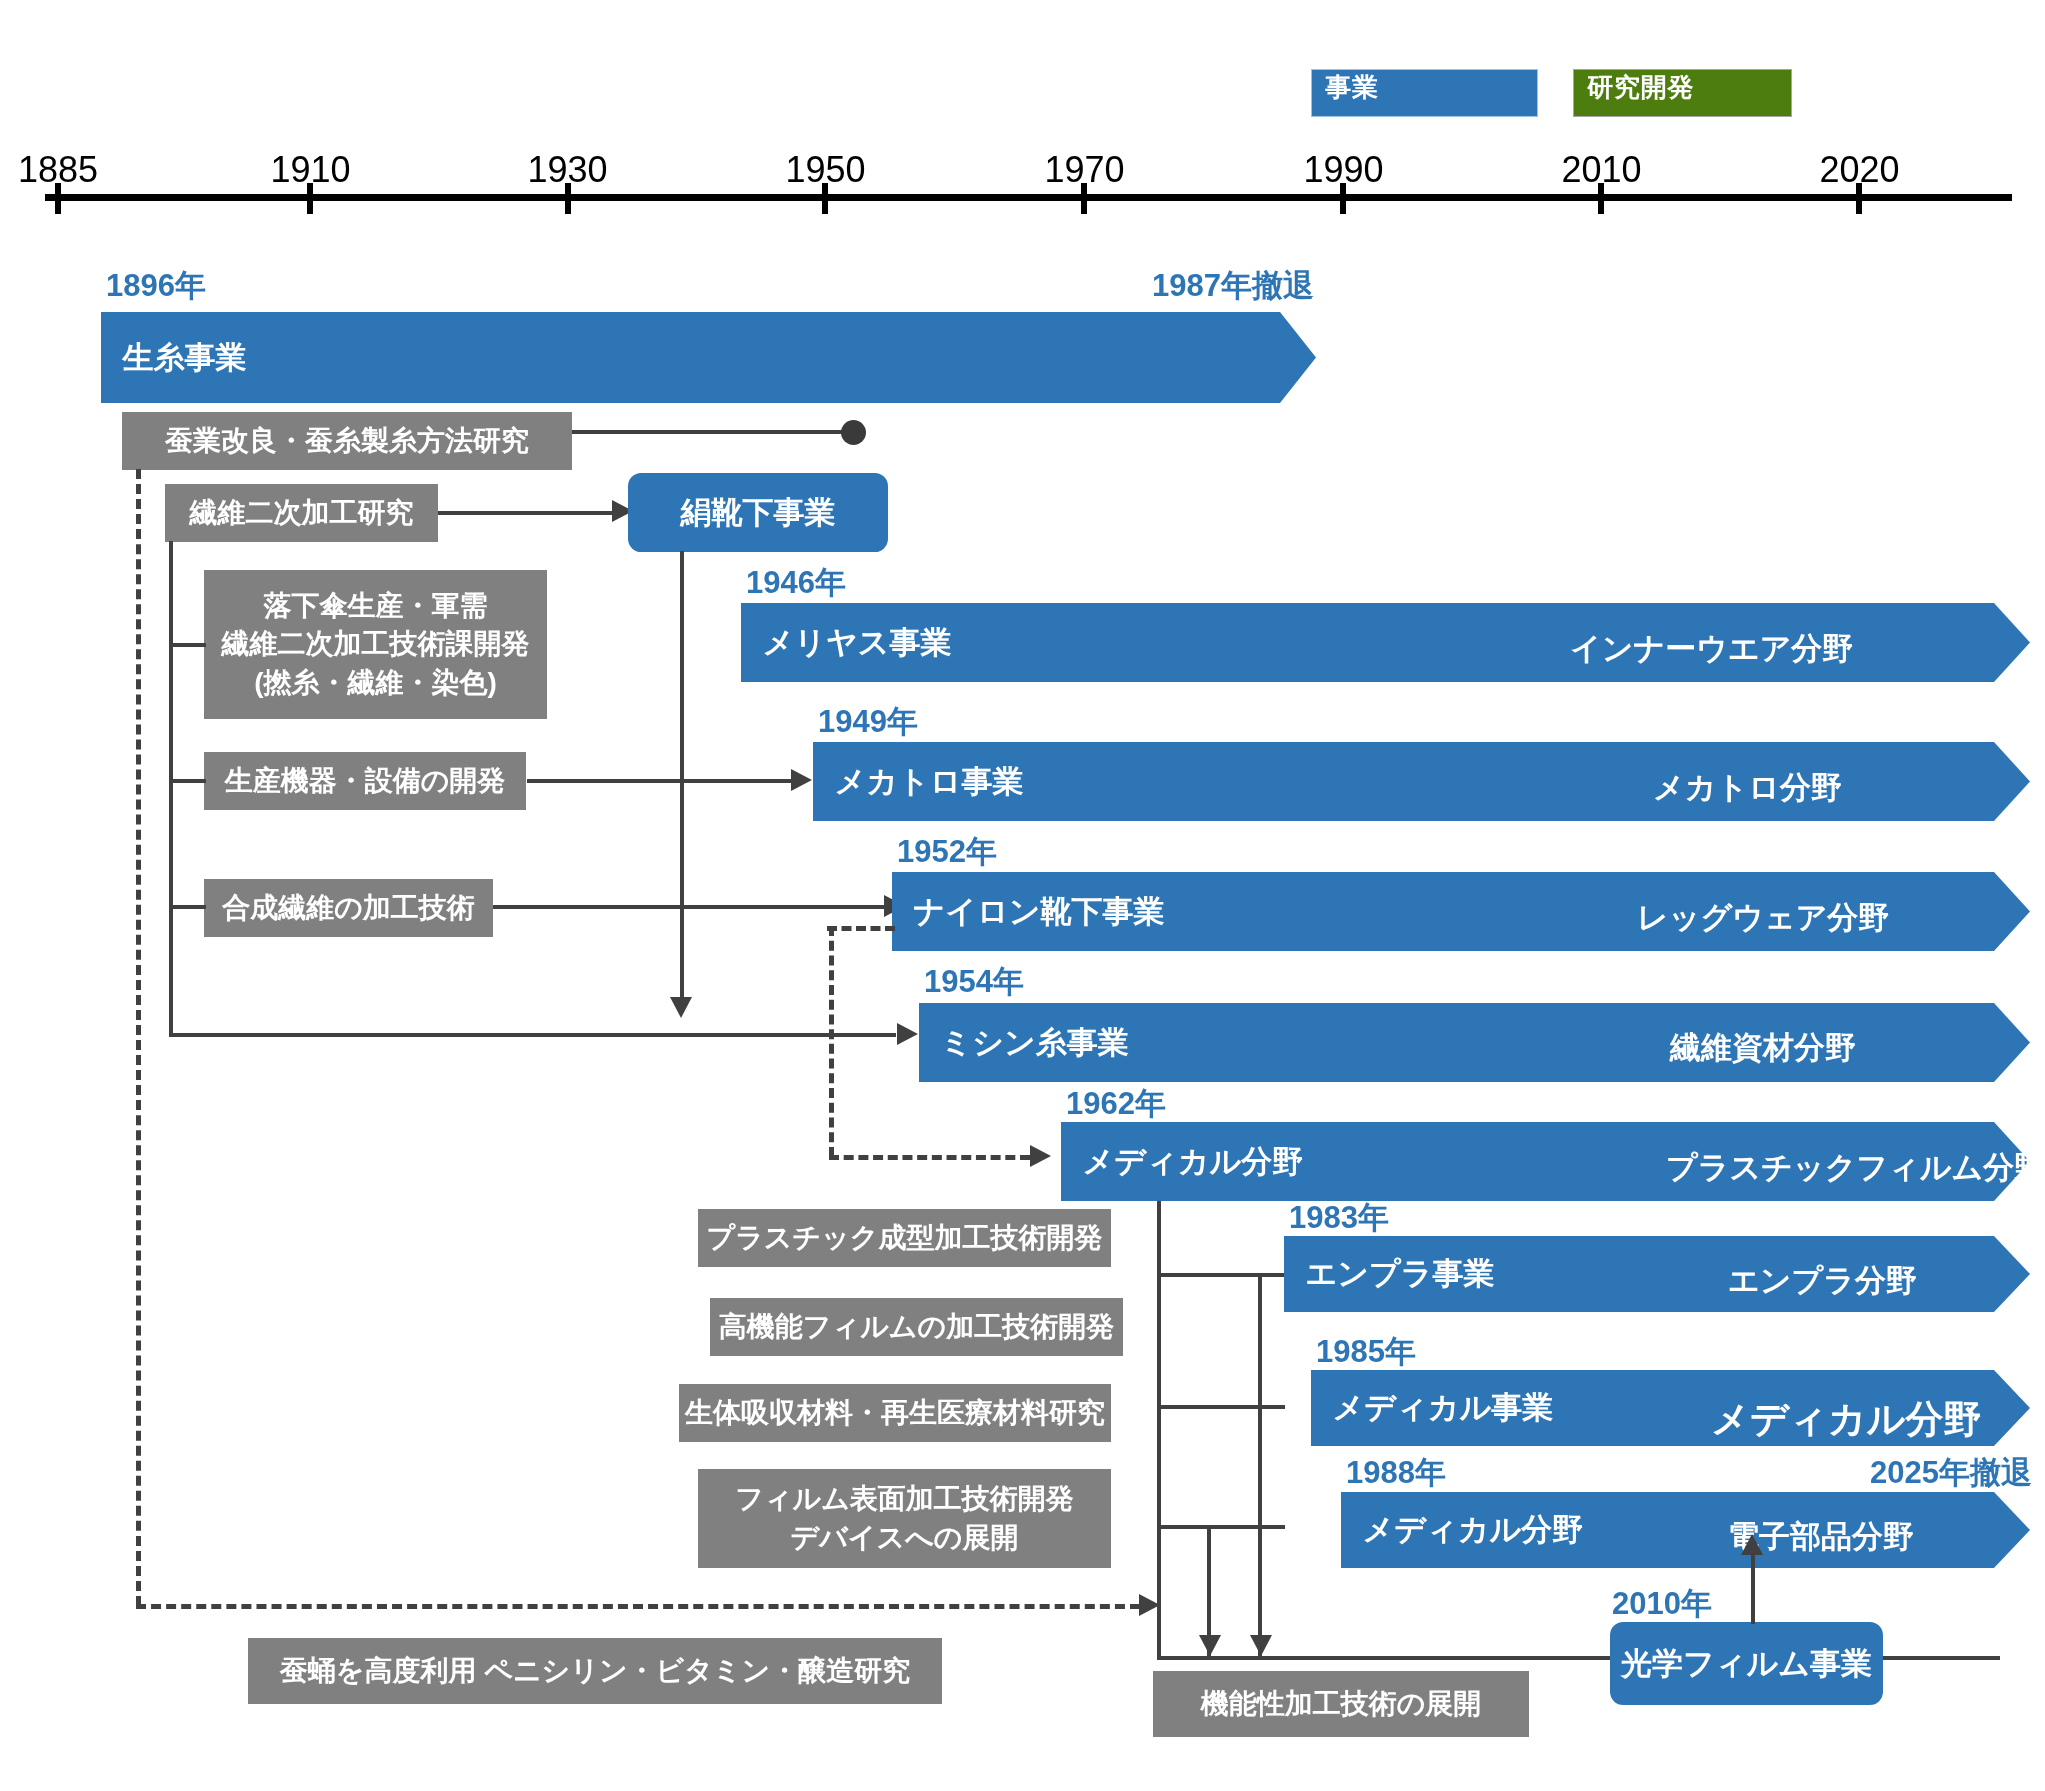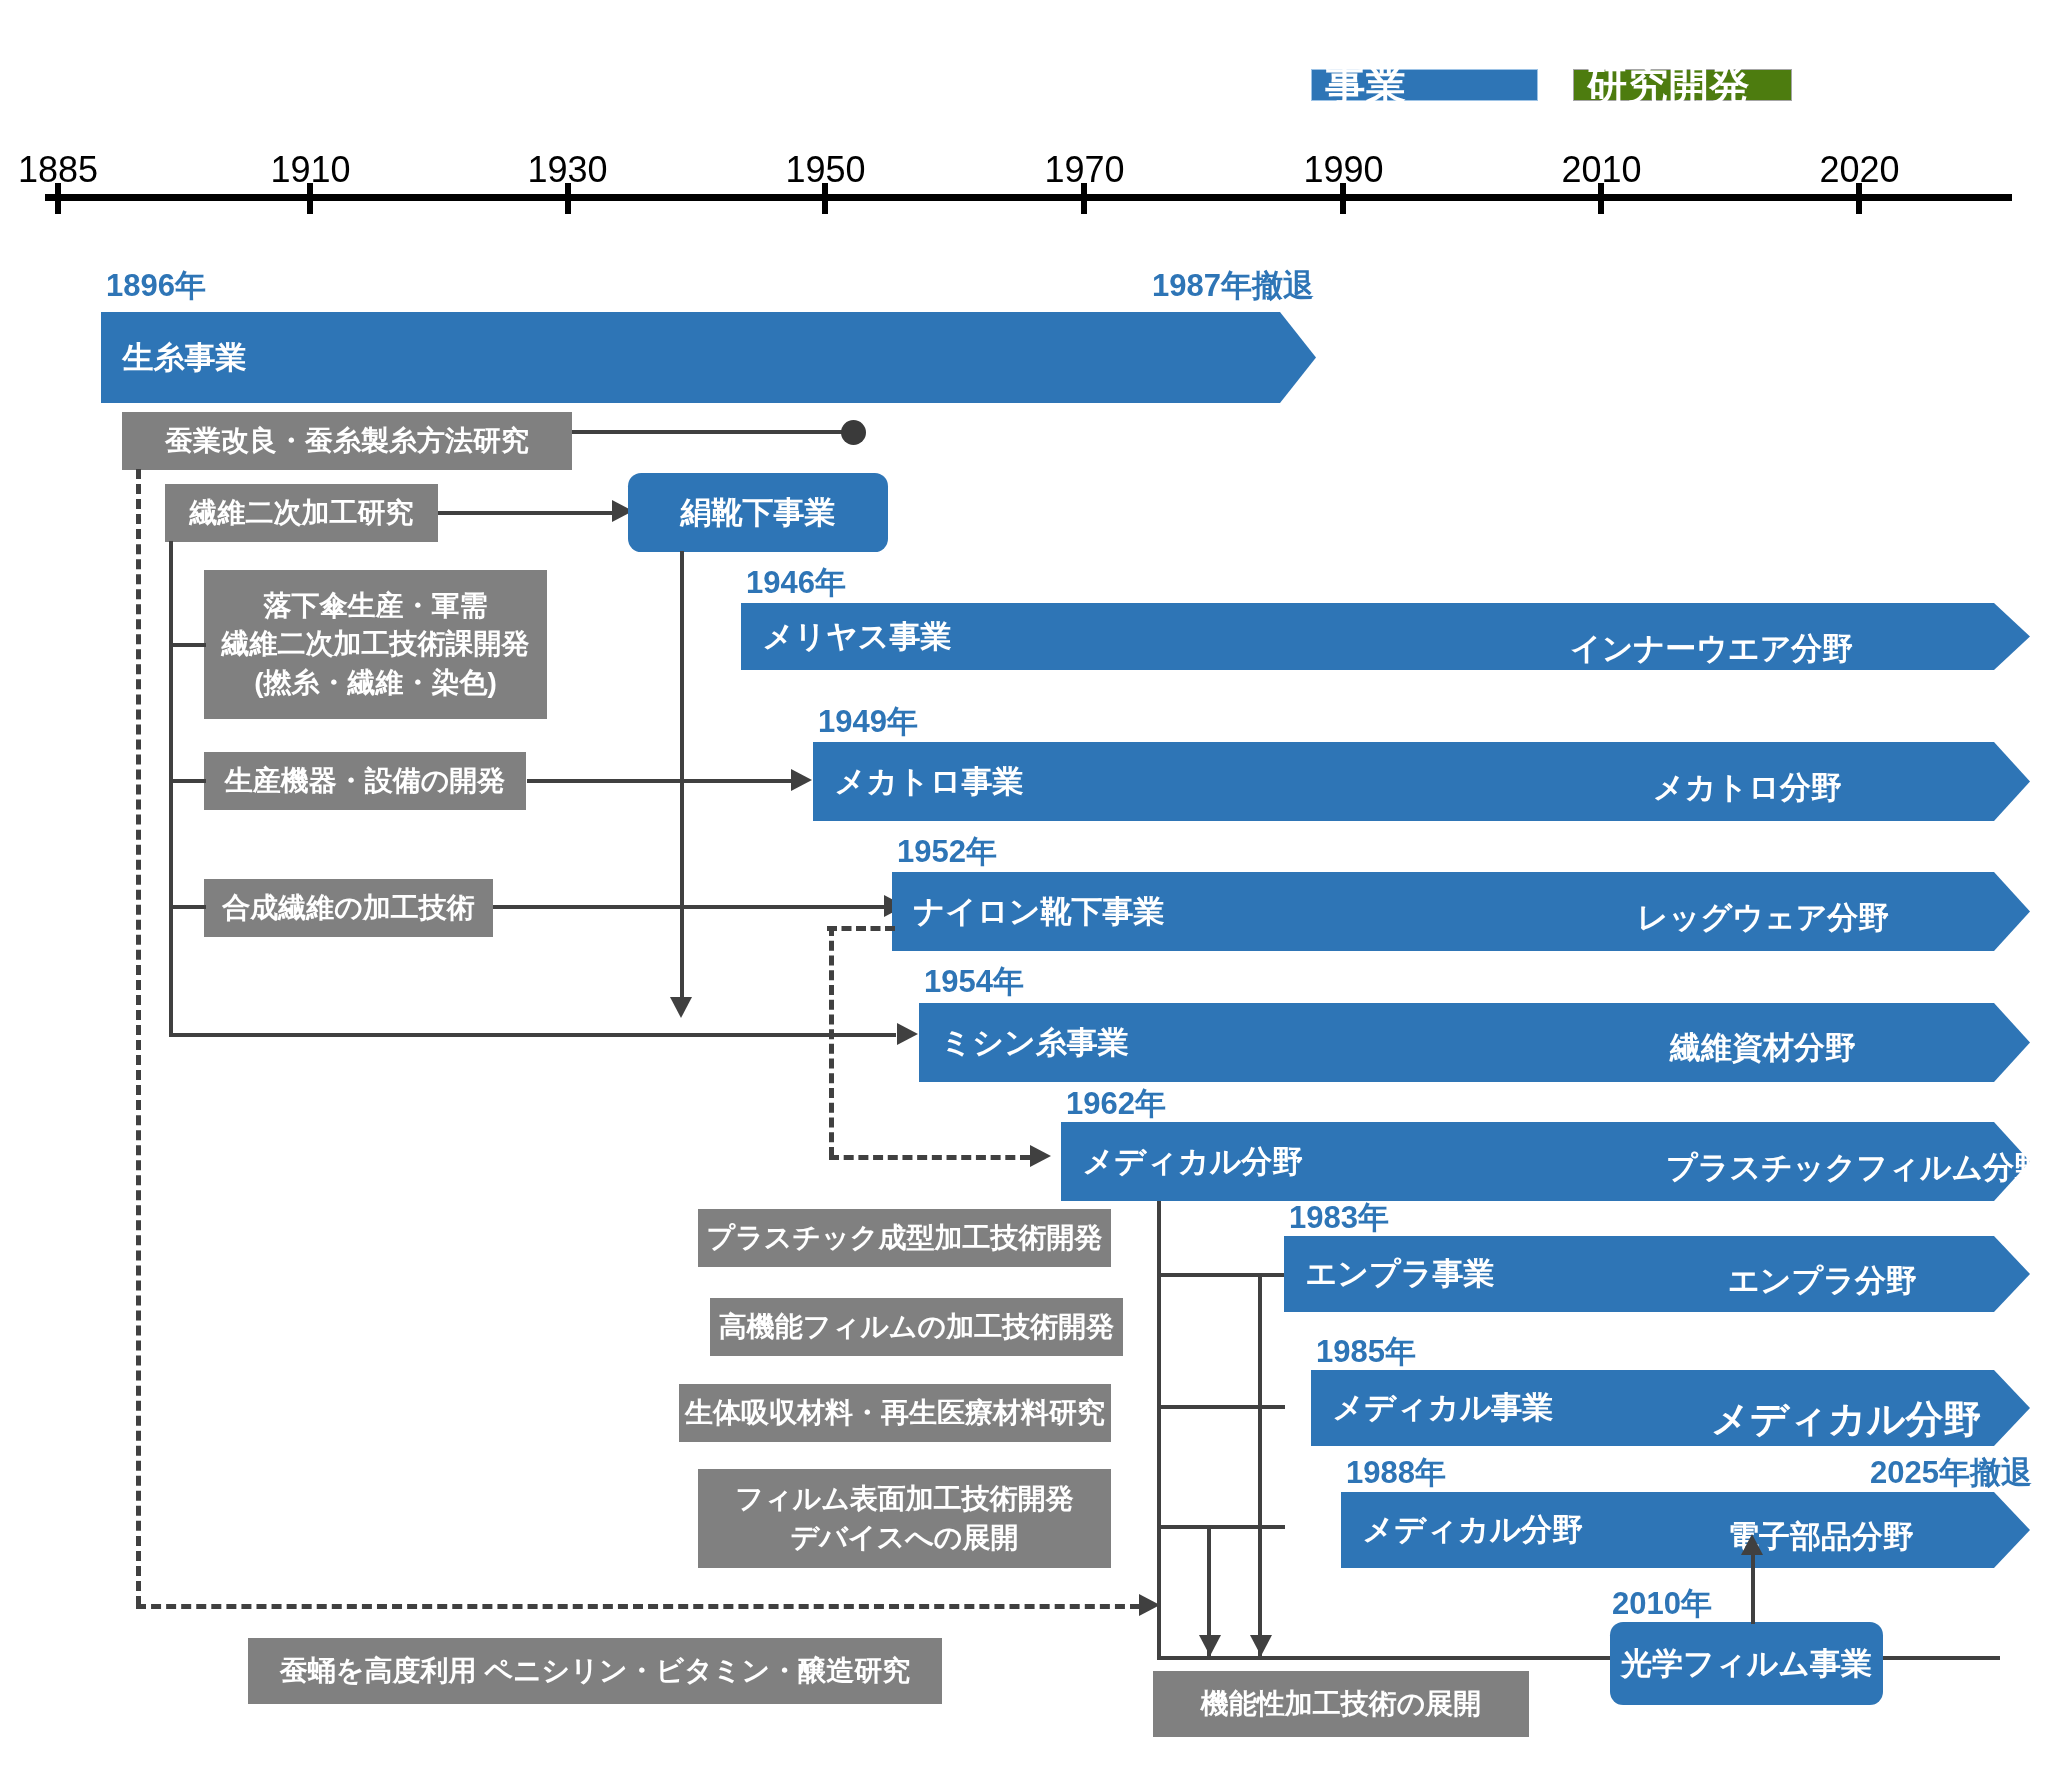--- a/index.html
+++ b/index.html
@@ -5,22 +5,22 @@
   html,body{margin:0;padding:0;background:#fff;}
   body{
     font-family:"Liberation Sans","DejaVu Sans",sans-serif;
     width:2046px;height:1791px;position:relative;overflow:hidden;
   }
   #stage{position:absolute;left:0;top:0;width:2046px;height:1791px;}
   .abs{position:absolute;box-sizing:border-box;}
 
   
   .legend-chip{
-    height:32px;display:flex;align-items:center;
-    color:#fff;font-weight:bold;font-size:40px;padding-left:13.2px;
+    height:48px;display:flex;
+    color:#fff;font-weight:bold;font-size:26px;padding-left:13.2px;
     letter-spacing:0.8px;
   }
   .legend-biz{background:#2E75B6;border:0.8px solid #9DC3E6;}
   .legend-rd{background:#4d7c0f;border:0.8px solid #A6A6A6;}
 
   
   .axis-line{background:#000;height:7.4px;}
   .axis-tick{background:#000;width:5.8px;height:31px;}
   .axis-label{
     font-size:36px;color:#000;font-weight:normal;
@@ -152,21 +152,21 @@
   <div class="abs ar-d" style="left:670px;top:997px;"></div>
 
   <div class="abs rd-box" style="left:204px;top:570px;width:343px;height:149px;">
     <span>落下傘生産・軍需</span>
     <span>繊維二次加工技術課開発</span>
     <span>(撚糸・繊維・染色)</span>
   </div>
   <div class="abs ln-h" style="left:169px;top:643px;width:37px;"></div>
 
   <div class="abs year" style="left:746px;top:562px;">1946年</div>
-  <div class="abs biz-bar arrow" style="left:741px;top:603px;width:1289px;height:67px;">
+  <div class="abs biz-bar arrow" style="left:741px;top:603px;width:1289px;height:79px;">
     <span class="bar-name">メリヤス事業</span>
   </div>
   <div class="abs" style="left:1570px;top:628px;color:#fff;font-size:31px;font-weight:bold;white-space:nowrap;">インナーウエア分野</div>
 
   <div class="abs rd-box" style="left:204px;top:752px;width:322px;height:58px;">
     <span>生産機器・設備の開発</span>
   </div>
   <div class="abs ln-h" style="left:169px;top:779px;width:37px;"></div>
   <div class="abs ln-h" style="left:527px;top:779px;width:265px;"></div>
   <div class="abs ar-r" style="left:791px;top:769px;"></div>

